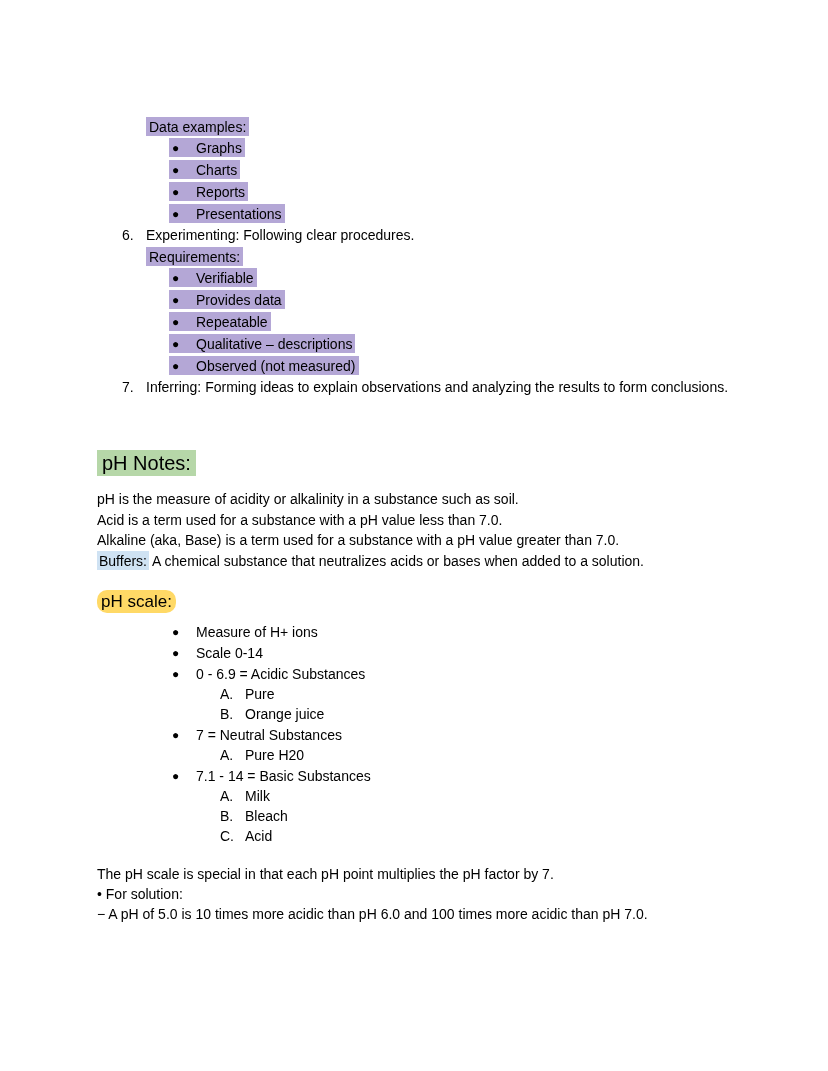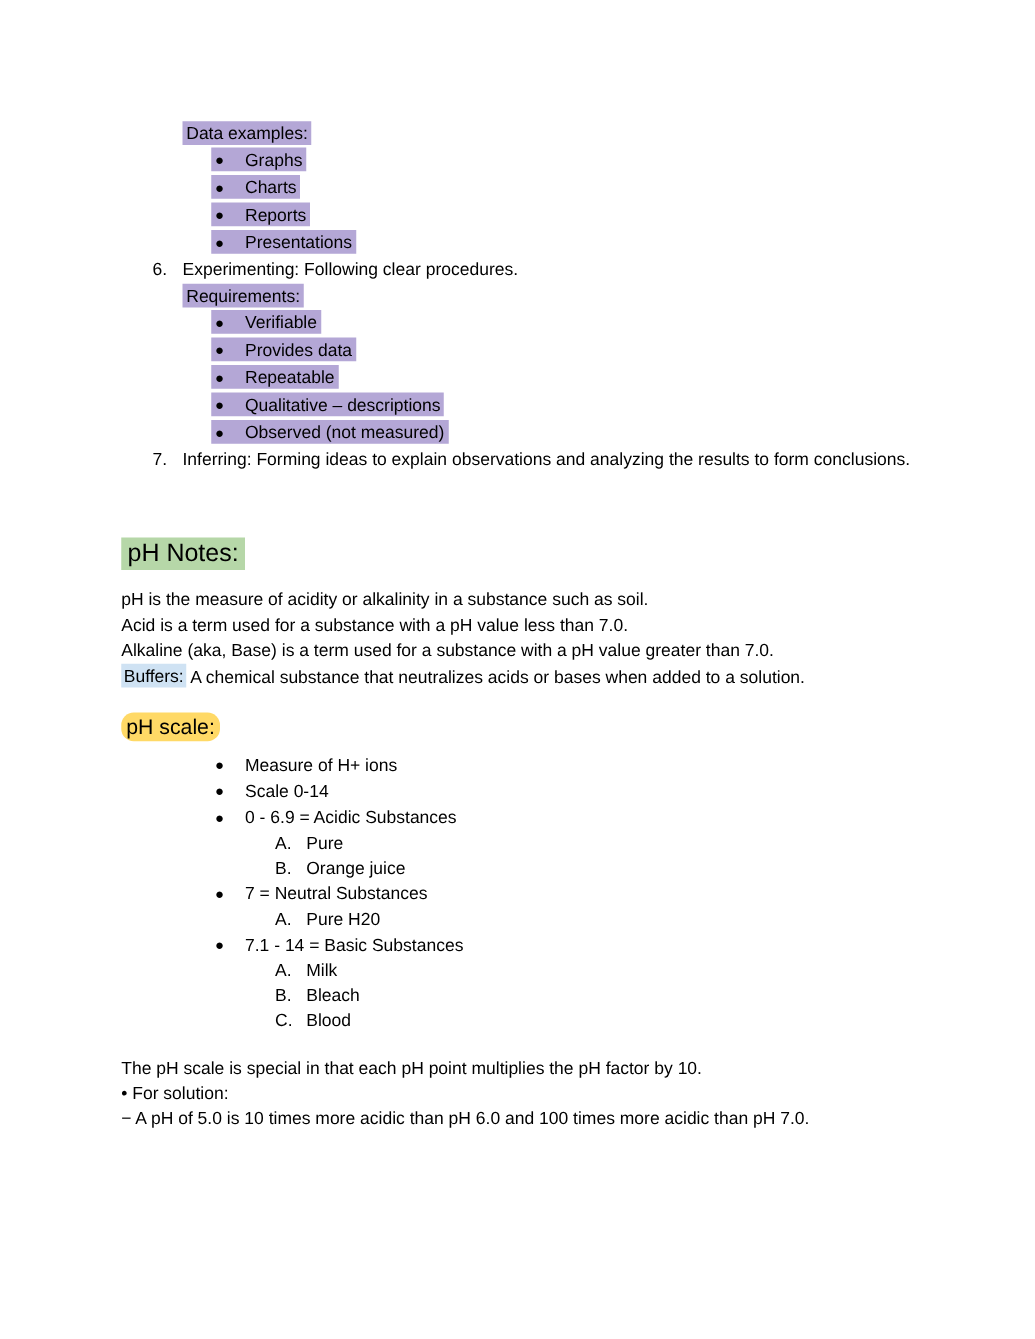--- a/index.html
+++ b/index.html
@@ -8,20 +8,21 @@
     width:828px; height:1071px;
     font-family:"Liberation Sans", sans-serif;
     color:#000000;
     font-size:14px;
   }
   .page {
     position:relative;
     width:828px; height:1006px;
     background:#ffffff;
     overflow:hidden;
+    margin-top:20px;
   }
   .content { padding:96px 40px 0 97px; }
 
   .row { line-height:21px; white-space:nowrap; }
 
   
   .indent-label { margin-left:49px; }       
   .indent-bullet { margin-left:72px; }      
   .indent-sub { margin-left:123px; }        
 
@@ -153,24 +154,24 @@
       <div class="row indent-bullet">
         <span class="bullet-wrap"><span class="bullet">●</span><span>7.1 - 14 = Basic Substances</span></span>
       </div>
       <div class="row indent-sub">
         <span class="letter">A.</span><span>Milk</span>
       </div>
       <div class="row indent-sub">
         <span class="letter">B.</span><span>Bleach</span>
       </div>
       <div class="row indent-sub">
-        <span class="letter">C.</span><span>Blood</span>
+        <span class="letter">C.</span><span>Acid</span>
       </div>
     </div>
 
     <div class="para2">
-      <div class="row">The pH scale is special in that each pH point multiplies the pH factor by 10.</div>
+      <div class="row">The pH scale is special in that each pH point multiplies the pH factor by 7.</div>
       <div class="row">• For solution:</div>
       <div class="row">− A pH of 5.0 is 10 times more acidic than pH 6.0 and 100 times more acidic than pH 7.0.</div>
     </div>
 
   </div>
 </div>
 
 </body></html>

